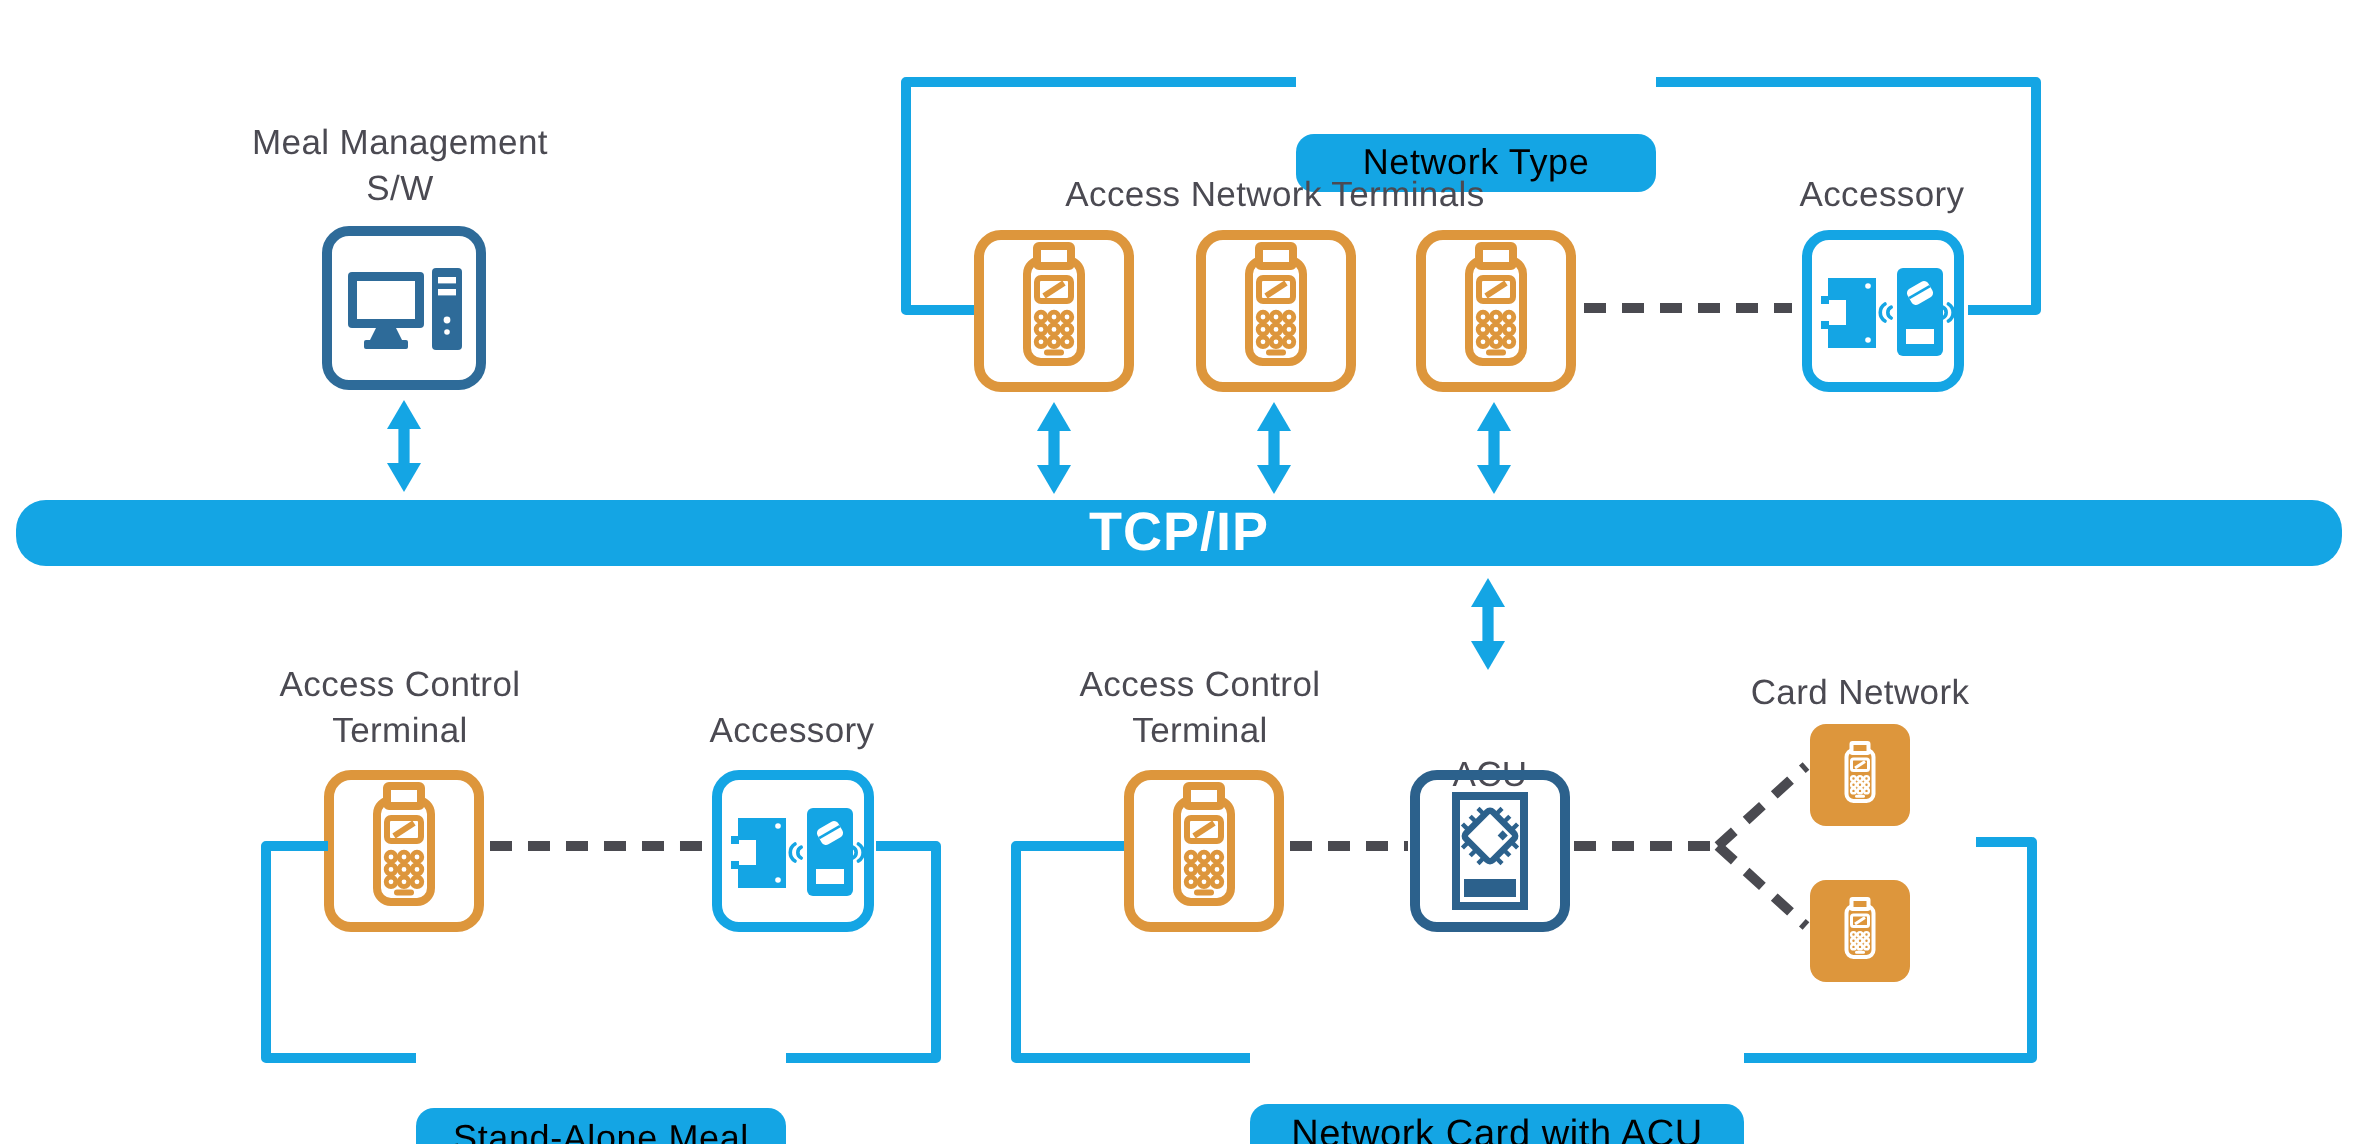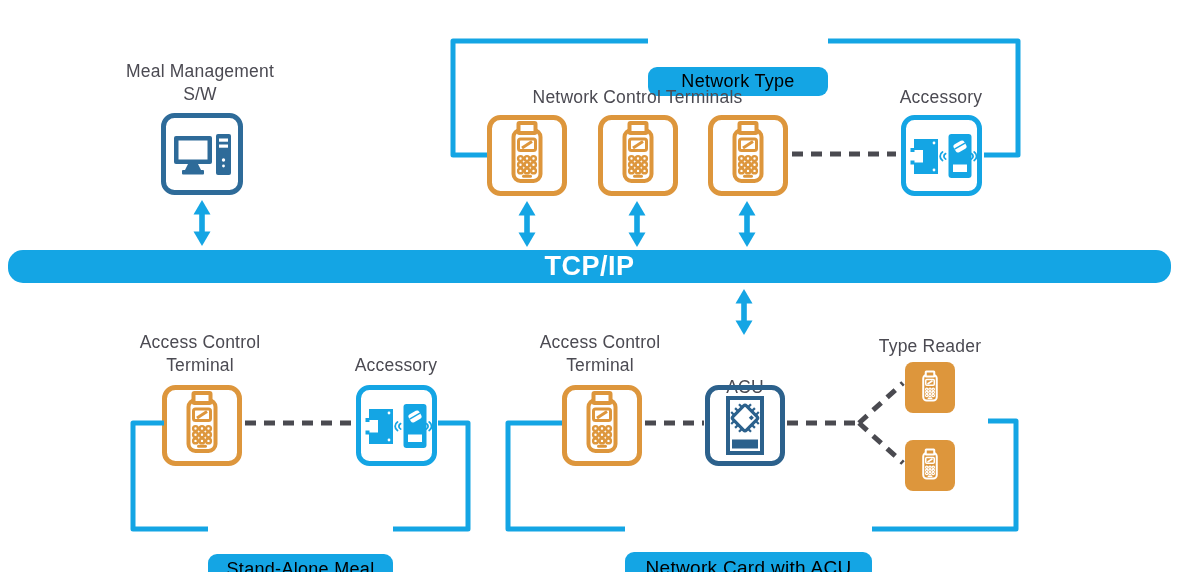--- a/index.html
+++ b/index.html
@@ -80,21 +80,21 @@
     </svg>
 
   <svg class="abs" style="left:450px;top:36px;" width="202" height="125">
     <polyline class="bracket" points="198,5 3,5 3,119 37,119"></polyline>
   </svg>
   <svg class="abs" style="left:825px;top:36px;" width="200" height="125">
     <polyline class="bracket" points="3,5 193,5 193,119 159,119"></polyline>
   </svg>
   <div class="abs badge" style="left:648px;top:27px;width:180px;height:29px;">Network Type</div>
 
-  <div class="abs lbl" style="left:487px;top:86px;width:301px;">Network Control Terminals</div>
+  <div class="abs lbl" style="left:487px;top:86px;width:301px;">Access Network Terminals</div>
 
   <svg class="abs orange" style="left:487px;top:115px;color:var(--orange)" width="80" height="81" viewBox="0 0 80 81">
     <rect x="2.5" y="2.5" width="75" height="76" rx="11" fill="none" stroke="currentColor" stroke-width="5"></rect>
     <use href="#terminal-glyph" x="0" y="0" width="80" height="80"></use>
   </svg>
   <svg class="abs orange" style="left:598px;top:115px;color:var(--orange)" width="80" height="81" viewBox="0 0 80 81">
     <rect x="2.5" y="2.5" width="75" height="76" rx="11" fill="none" stroke="currentColor" stroke-width="5"></rect>
     <use href="#terminal-glyph" x="0" y="0" width="80" height="80"></use>
   </svg>
   <svg class="abs orange" style="left:708px;top:115px;color:var(--orange)" width="80" height="81" viewBox="0 0 80 81">
@@ -220,21 +220,21 @@
         <rect x="2.5" y="-6.5" width="3.6" height="3.6" fill="currentColor" stroke="none"></rect>
       </g>
       <rect x="27" y="54.5" width="26" height="9" fill="currentColor" stroke="none"></rect>
     </g>
   </svg>
   <svg class="abs" style="left:786px;top:358px;" width="122" height="134">
     <path class="dash" d="M1,65 H73"></path>
     <path class="dash" d="M73,65 L117,25"></path>
     <path class="dash" d="M73,65 L117,105"></path>
   </svg>
-  <div class="abs lbl" style="left:855px;top:335px;width:150px;">Type Reader</div>
+  <div class="abs lbl" style="left:855px;top:335px;width:150px;">Card Network</div>
   <svg class="abs" style="left:905px;top:362px;color:var(--orange)" width="50" height="51" viewBox="0 0 50 51">
     <rect x="0" y="0" width="50" height="51" rx="8" fill="currentColor"></rect>
     <use href="#terminal-glyph" x="5" y="5" width="40" height="41" style="color:#fff;--hole:var(--orange);"></use>
   </svg>
   <svg class="abs" style="left:905px;top:440px;color:var(--orange)" width="50" height="51" viewBox="0 0 50 51">
     <rect x="0" y="0" width="50" height="51" rx="8" fill="currentColor"></rect>
     <use href="#terminal-glyph" x="5" y="5" width="40" height="41" style="color:#fff;--hole:var(--orange);"></use>
   </svg>
   <svg class="abs" style="left:503px;top:418px;" width="125" height="116">
     <polyline class="bracket" points="59,5 5,5 5,111 122,111"></polyline>

